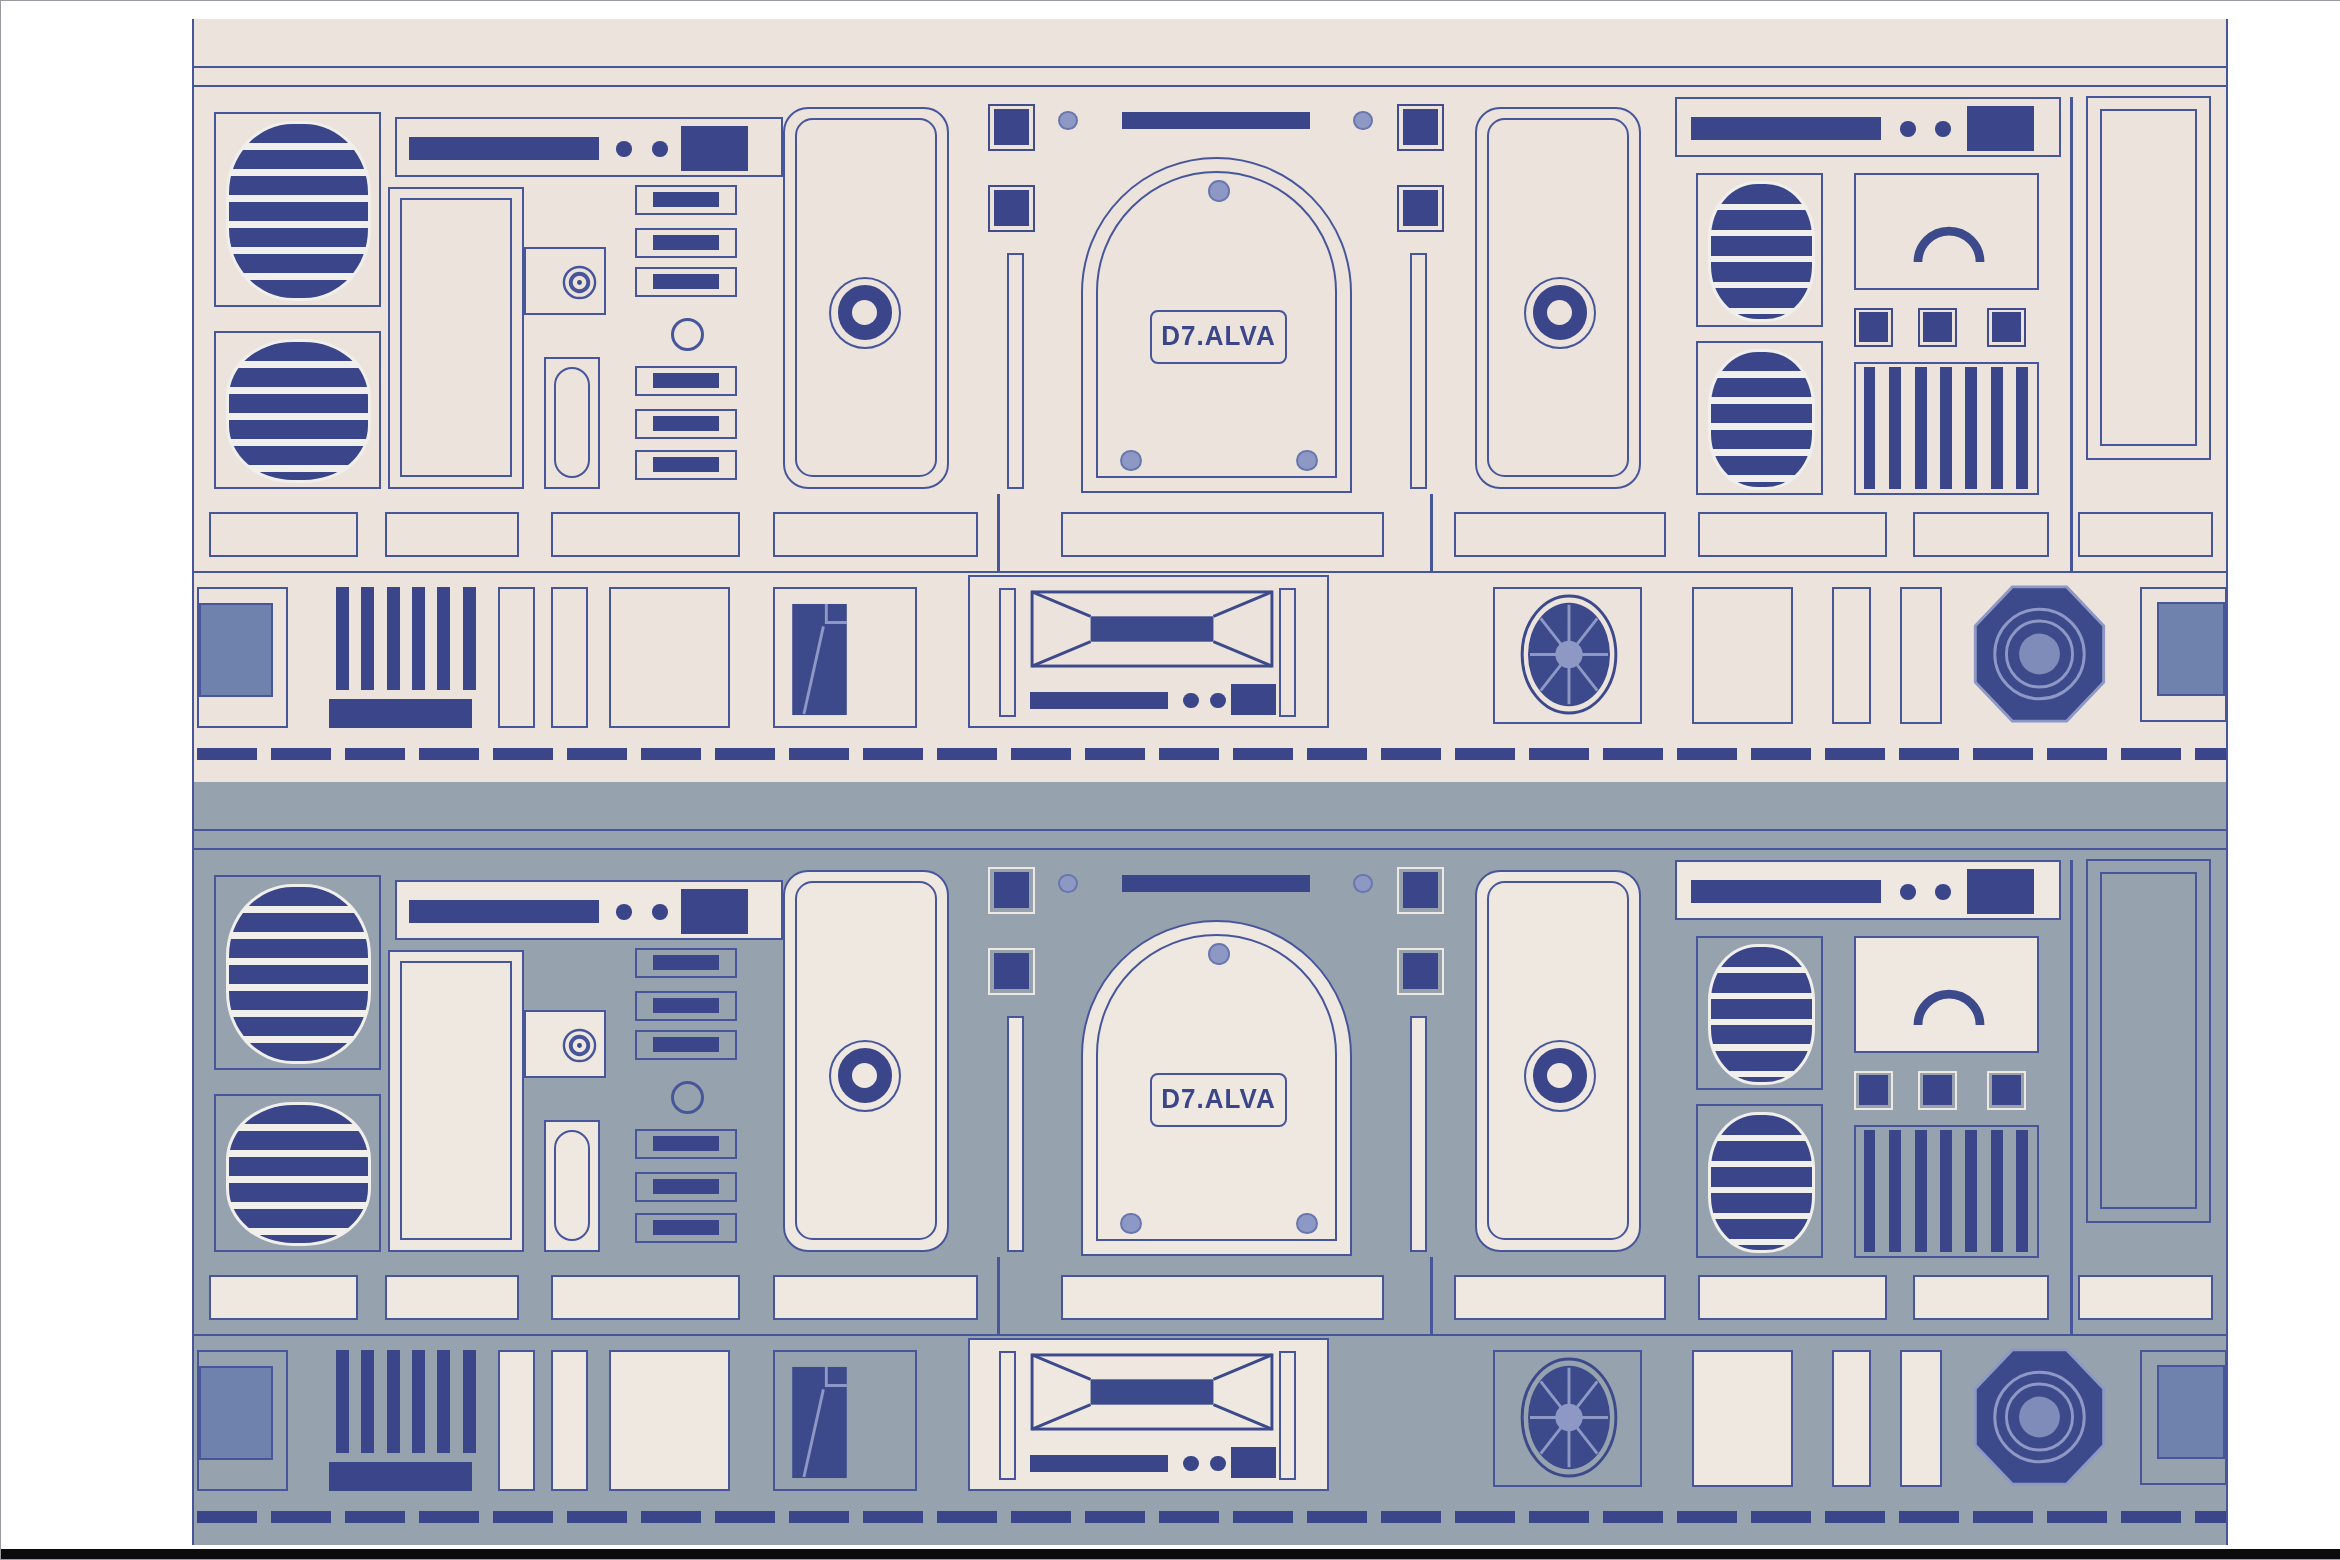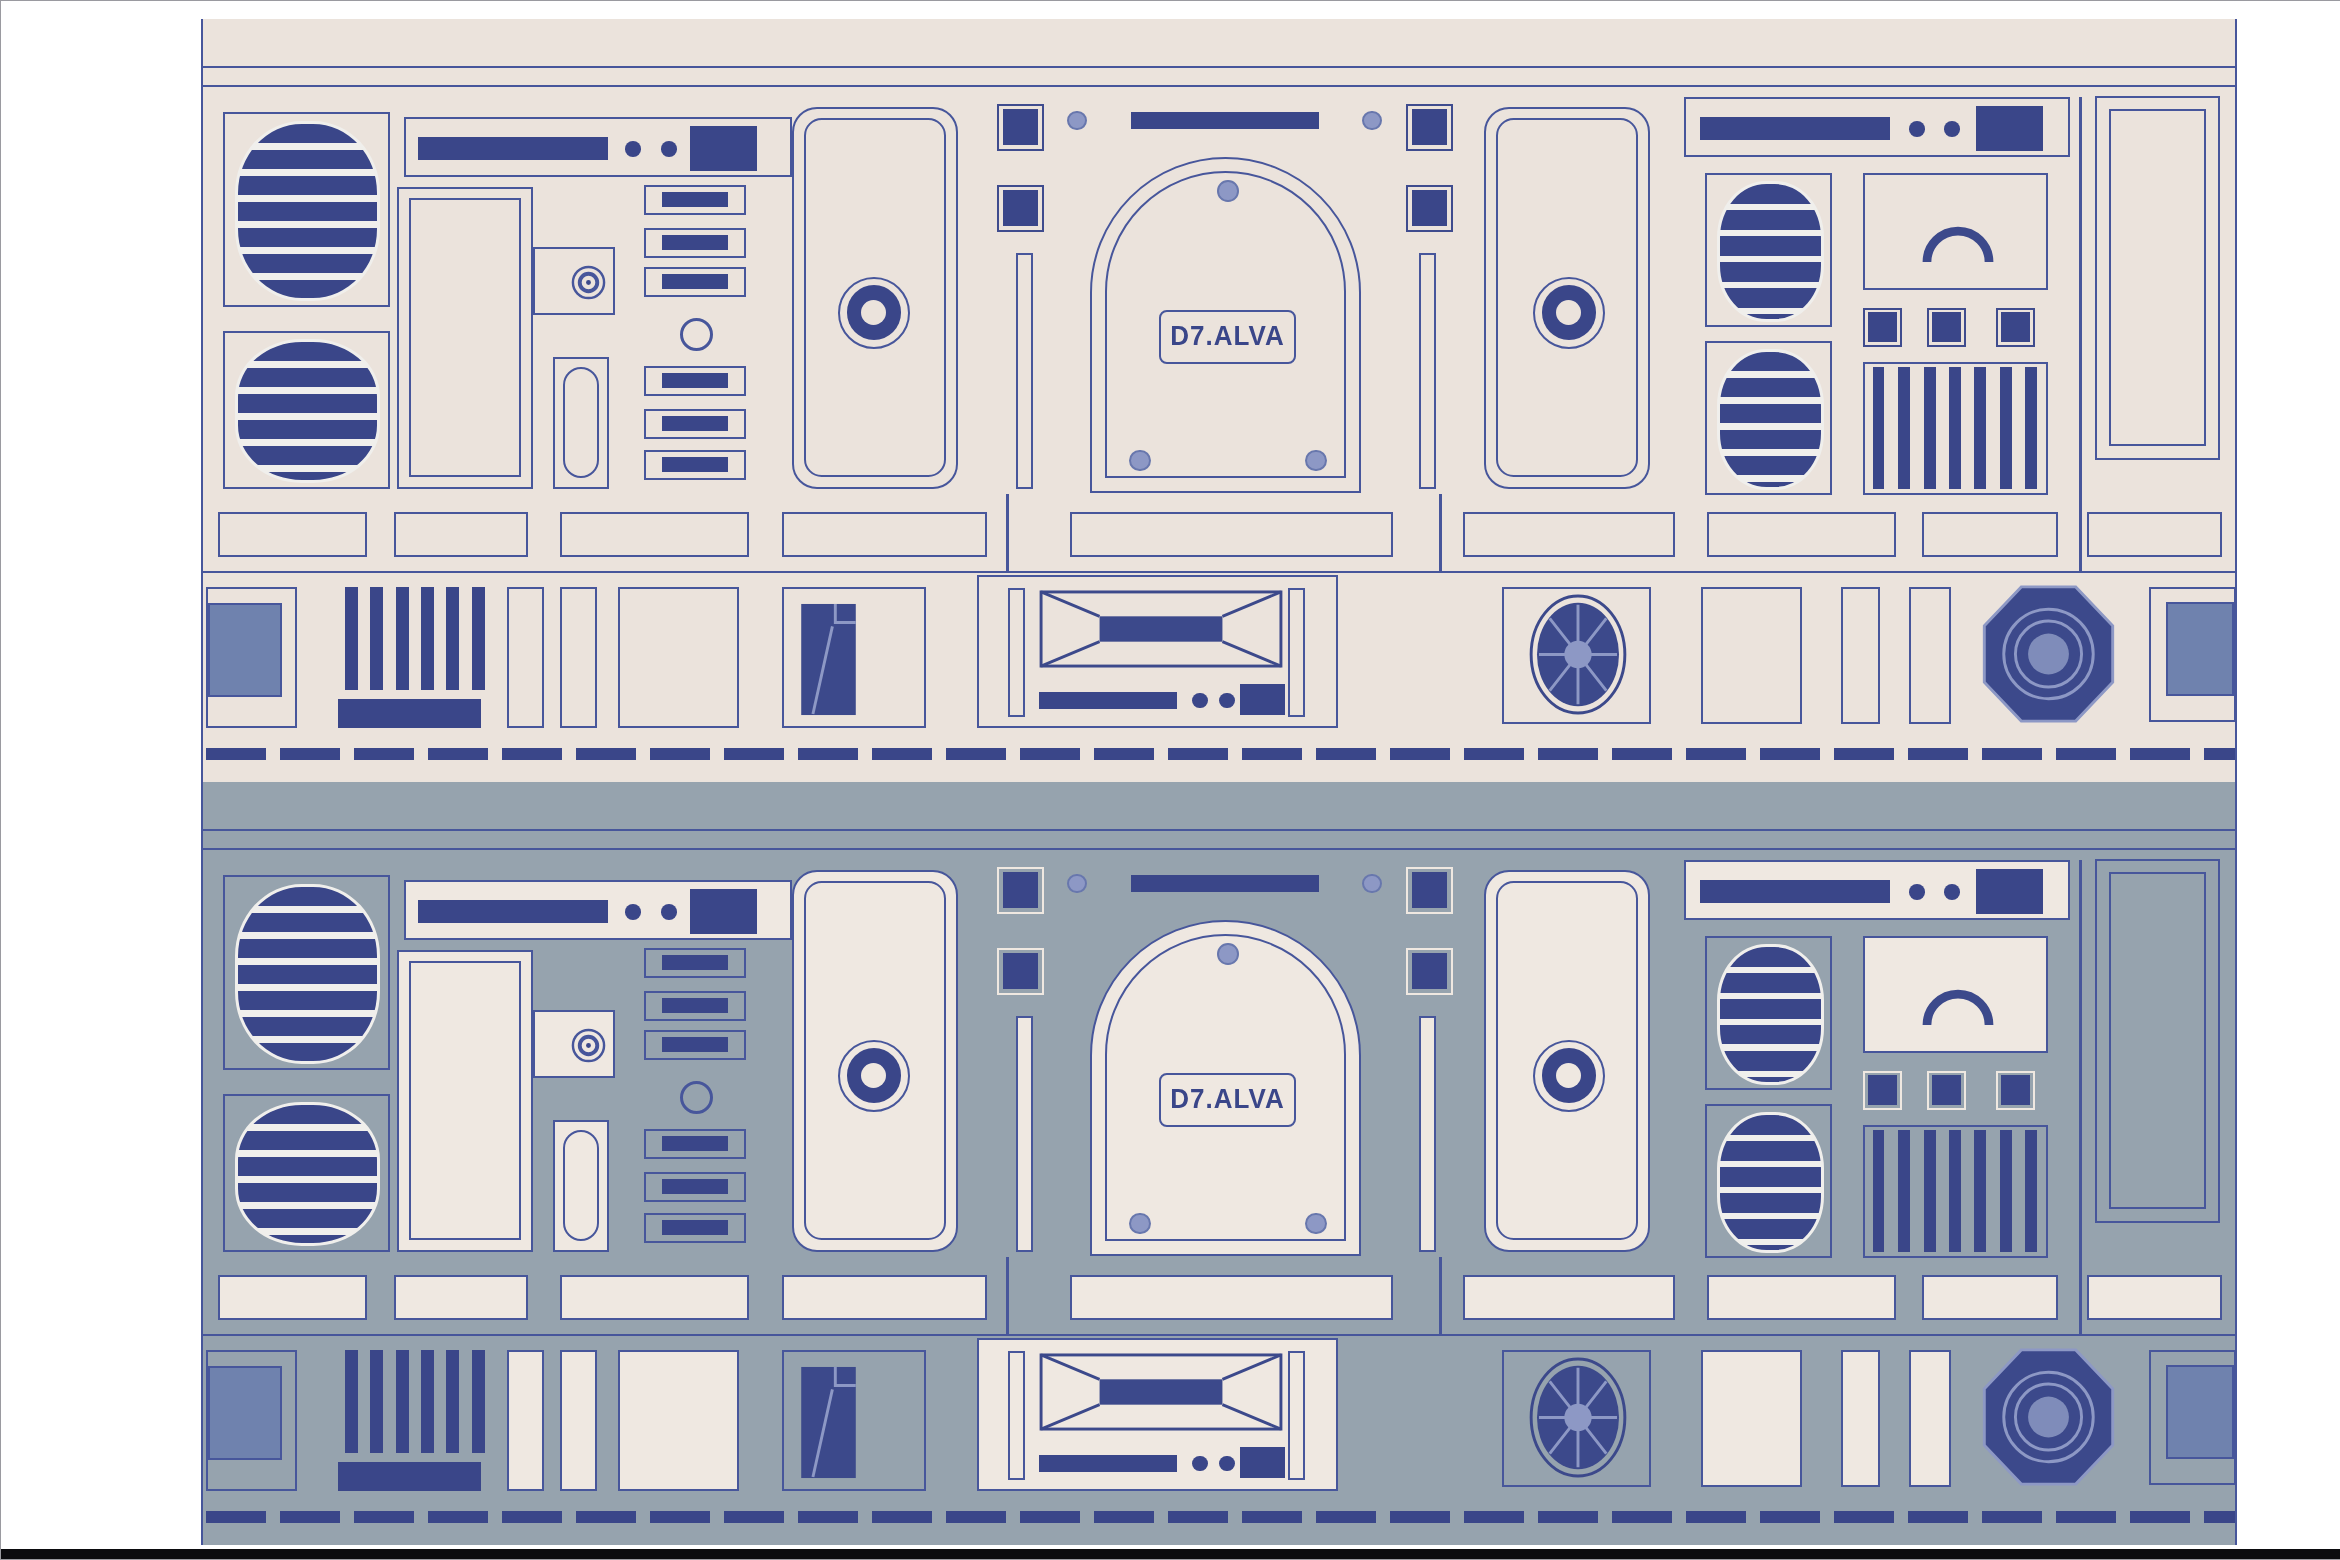--- a/index.html
+++ b/index.html
@@ -1,18 +1,18 @@
 <!DOCTYPE html>
 <html><head>
 <meta charset="utf-8">
 <style>
   html,body{margin:0;padding:0;background:#fff;}
   #page{position:relative;width:2341px;height:1560px;background:#ffffff;overflow:hidden;
         border:1px solid #9a9aa0;box-sizing:border-box;font-family:"Liberation Sans",sans-serif;}
-  #artwork{position:absolute;left:200px;top:17.6px;width:2036px;height:1525px;}
+  #artwork{position:absolute;left:191px;top:17.6px;width:2036px;height:1525px;}
   .unit{position:relative;width:2036px;height:763px;overflow:hidden;
         border-left:2.9px solid var(--ln);border-right:2.9px solid var(--ln);box-sizing:border-box;}
   .unit-cream{--bg:#ebe3dc;--plate:#ebe3dc;--ring:#3f4c8e;}
   .unit-slate{--bg:#96a3ae;--plate:#efe8e1;--ring:#efe8e1;}
   .unit{--ln:#47569b;--navy:#3c498b;--fill:#3a4689;--lite:#8d98c5;--steel:#6f82ae;--slat:#f0efec;
         background:var(--bg);}
   .abs{position:absolute;box-sizing:border-box;}
   .hline{height:2.9px;background:var(--ln);left:0;width:100%;}
   .vline{width:2.9px;background:var(--ln);}
   .plate{border:2.9px solid var(--ln);background:var(--plate);}

